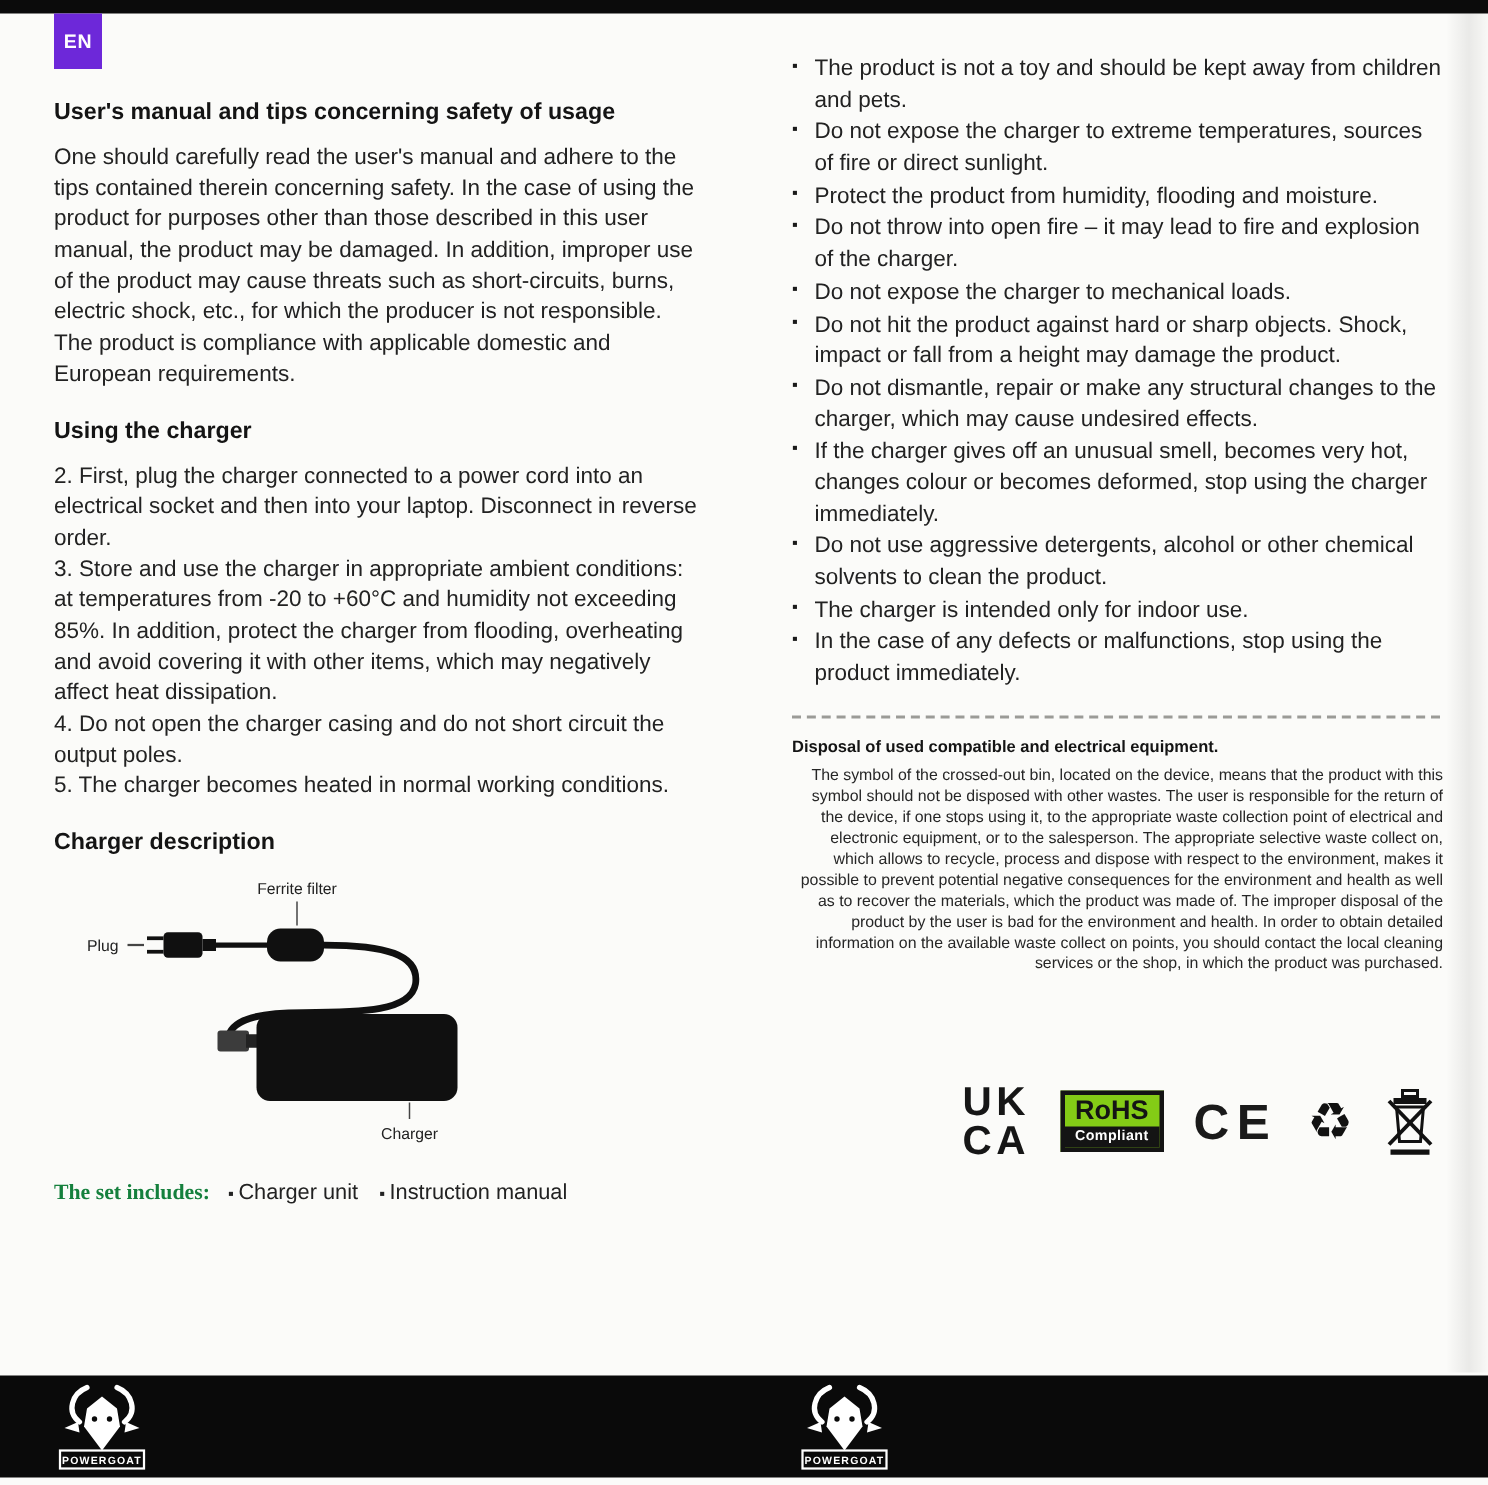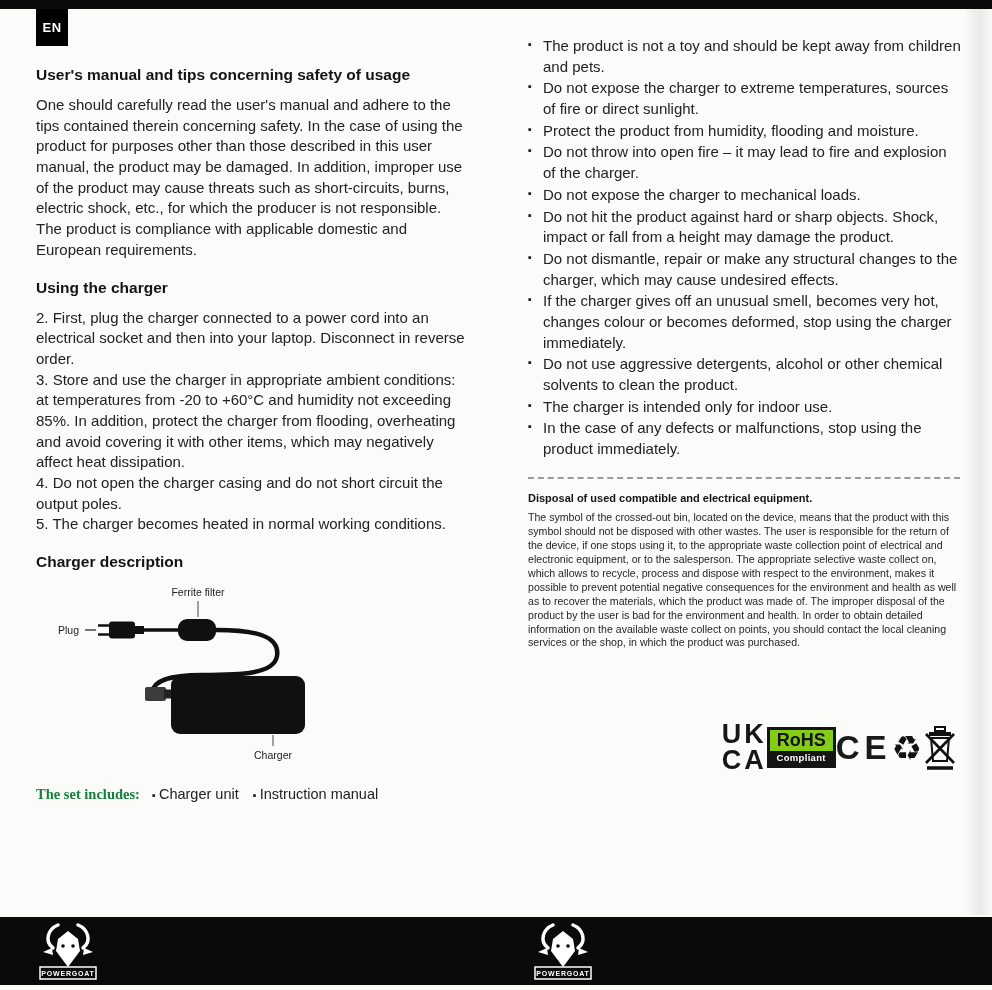--- a/index.html
+++ b/index.html
@@ -6,21 +6,21 @@
   html,body { width:992px; height:990px; overflow:hidden; }
   body {
     font-family:"Liberation Sans", sans-serif;
     background:#fbfbf9;
     color:#1c1c1c;
     position:relative;
   }
   .topbar { position:absolute; top:0; left:0; right:0; height:9px; background:#0b0b0b; }
   .lang-badge {
     position:absolute; top:9px; left:36px; width:32px; height:37px;
-    background:#000000; color:#fff; display:flex; align-items:center; justify-content:center;
+    background:#6d28d9; color:#fff; display:flex; align-items:center; justify-content:center;
     font-size:13px; font-weight:bold; letter-spacing:0.5px;
   }
   .scan-edge {
     position:absolute; top:9px; right:0; width:28px; bottom:75px;
     background:linear-gradient(to right, rgba(0,0,0,0) 0%, rgba(0,0,0,0.07) 55%, rgba(0,0,0,0.01) 100%);
     pointer-events:none;
   }
   .columns {
     position:absolute; top:36px; left:36px; right:30px;
     display:flex; gap:60px;
@@ -32,29 +32,29 @@
   .col-right h2.first { margin-top:2px; }
   p.body, p.num { font-size:15px; line-height:1.38; color:#222; }
   p.num { margin:0; }
   ul.bullets { list-style:none; font-size:15px; line-height:1.38; color:#222; }
   ul.bullets li { position:relative; padding-left:15px; margin:0 0 1px; }
   ul.bullets li::before {
     content:"▪"; position:absolute; left:0; top:1px; font-size:11px; color:#1a1a1a;
   }
   .dashed-divider { border-top:2px dashed #9b9b97; margin:17px 2px 13px 0; }
   .disposal-heading { font-size:11px; font-weight:700; color:#141414; margin:0 0 7px; }
-  .disposal-body { font-size:10.6px; line-height:1.32; color:#262626; }
+  .disposal-body { font-size:10.6px; line-height:1.32; color:#262626;text-align:right; }
   .diagram-wrap { margin:10px 0 8px 14px; }
   .dlabel { font-size:10.5px; fill:#222; }
   .set-includes { margin-top:16px; font-size:14.5px; color:#222; }
   .set-includes .lbl { font-weight:700; color:#15803d; margin-right:8px;font-family:Liberation Serif, serif; }
   .set-includes .itm { margin-right:10px;text-align:center; }
   .set-includes .itm::before { content:"▪ "; font-size:11px; }
   
-  .marks { display:flex; justify-content:flex-end; align-items:center; margin-top:72px; padding-right:4px; }
+  .marks { display:flex; justify-content:flex-end; align-items:center; gap:20px; margin-top:72px; padding-right:4px; }
   .ukca { font-weight:800; font-size:27px; line-height:0.94; letter-spacing:3px; color:#161616; text-align:left; }
   .rohs { display:inline-block; border:3px solid #141414; text-align:center; background:#84cc16; }
   .rohs-title { display:block; padding:0 7px; font-size:18px; font-weight:800; color:#141414; line-height:1.15; }
   .rohs-sub { display:block; background:#141414; color:#fff; font-size:9.5px; font-weight:600; letter-spacing:0.3px; padding:1px 4px 2px; }
   .ce { font-size:33px; font-weight:600; letter-spacing:5px; color:#1a1a1a; }
   .recycle { font-size:34px; color:#111; line-height:1; }
   
   .footer { position:absolute; left:0; right:0; bottom:5px; height:68px; background:#0a0a0a; }
   .goat { position:absolute; top:4px; }
   .goat.g1 { left:36px; }

